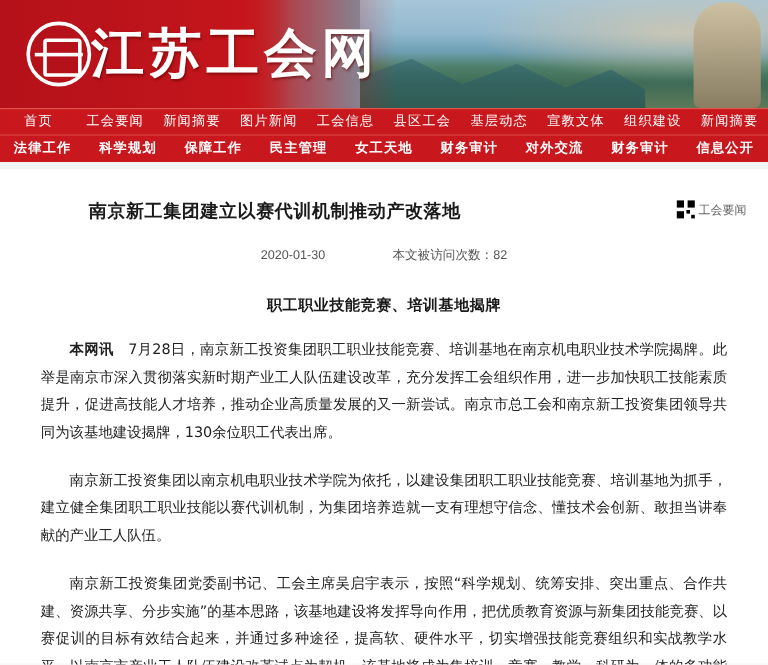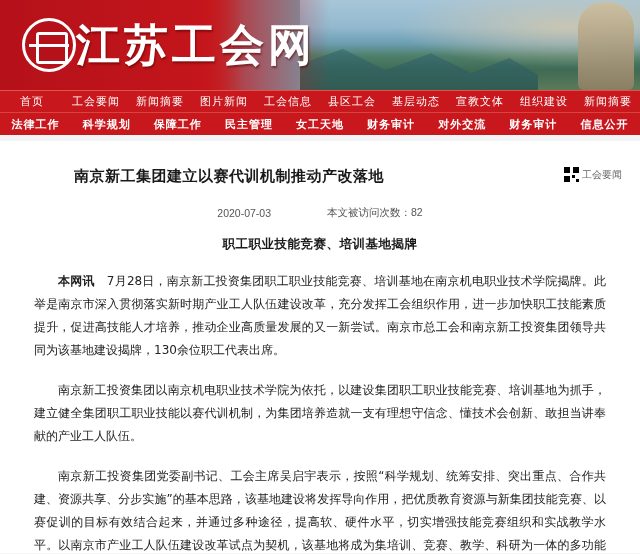--- a/index.html
+++ b/index.html
@@ -136,21 +136,21 @@
     align-items: center;
     gap: 56px;
     font-size: 10.5px;
     color: #555;
   }
   .subtitle {
     text-align: center;
     font-size: 12.5px;
     font-weight: bold;
     color: #1a1a1a;
-    margin-top: 16px;
+    margin-top: 26px;
     letter-spacing: 0.5px;
     font-family: "DejaVu Sans", sans-serif;
   }
   .para {
     margin-top: 17px;
     font-size: 12px;
     line-height: 23px;
     color: #222;
     text-align: justify;
     text-indent: 24px;
@@ -200,21 +200,21 @@
   <div class="content">
 
     <div class="qr-box">
       <span class="qr-img"></span>
       <span>工会要闻</span>
     </div>
 
     <div class="headline">南京新工集团建立以赛代训机制推动产改落地</div>
 
     <div class="meta">
-      <span>2020-07-03</span>
+      <span>2020-01-30</span>
       <span>本文被访问次数：82</span>
     </div>
 
     <div class="subtitle">职工职业技能竞赛、培训基地揭牌</div>
 
     <p class="para">
       <b class="lead-tag">本网讯</b><span>　7月28日，南京新工投资集团职工职业技能竞赛、培训基地在南京机电职业技术学院揭牌。此举是南京市深入贯彻落实新时期产业工人队伍建设改革，充分发挥工会组织作用，进一步加快职工技能素质提升，促进高技能人才培养，推动企业高质量发展的又一新尝试。南京市总工会和南京新工投资集团领导共同为该基地建设揭牌，130余位职工代表出席。</span>
     </p>
 
     <p class="para">南京新工投资集团以南京机电职业技术学院为依托，以建设集团职工职业技能竞赛、培训基地为抓手，建立健全集团职工职业技能以赛代训机制，为集团培养造就一支有理想守信念、懂技术会创新、敢担当讲奉献的产业工人队伍。</p>

